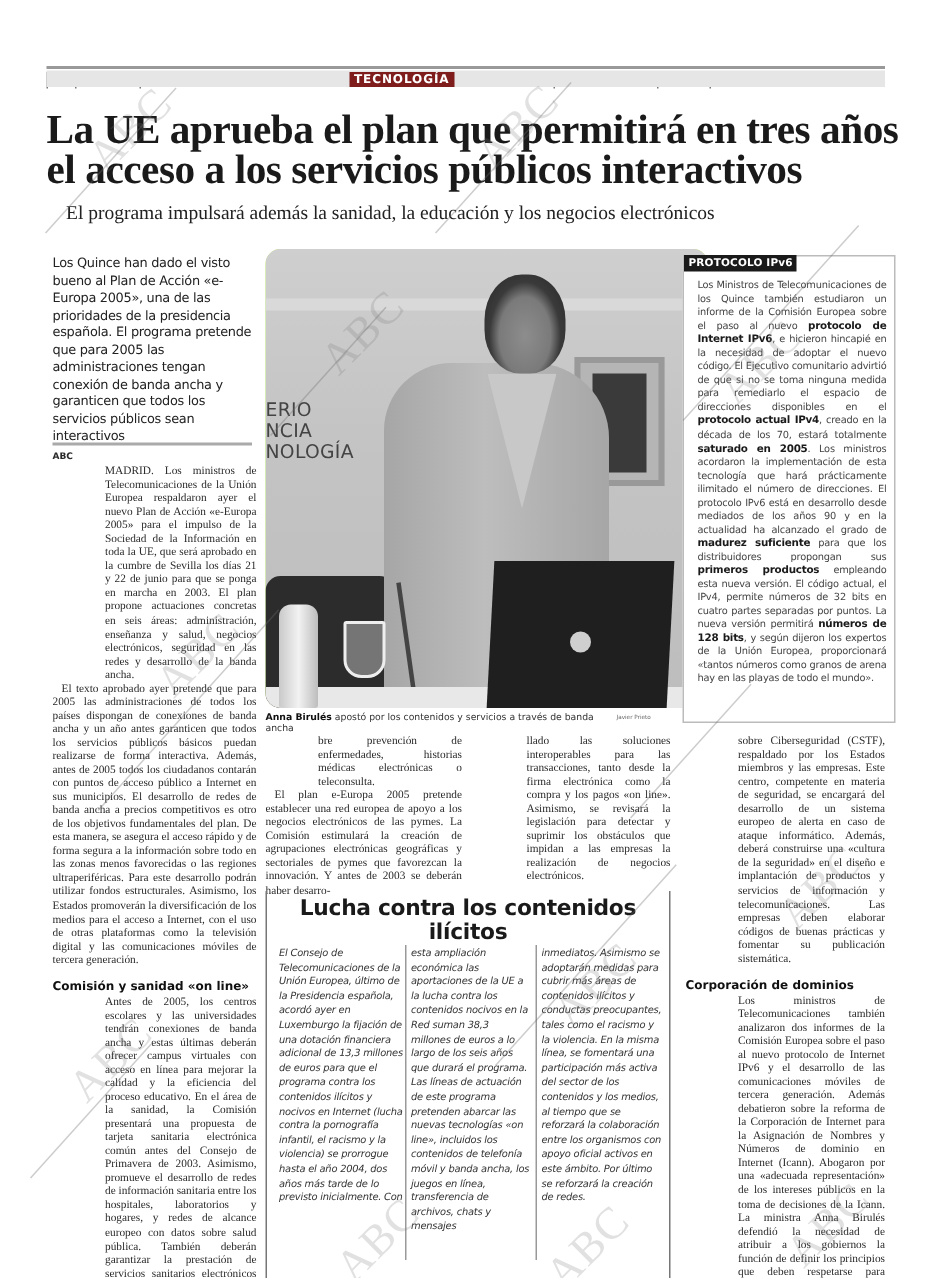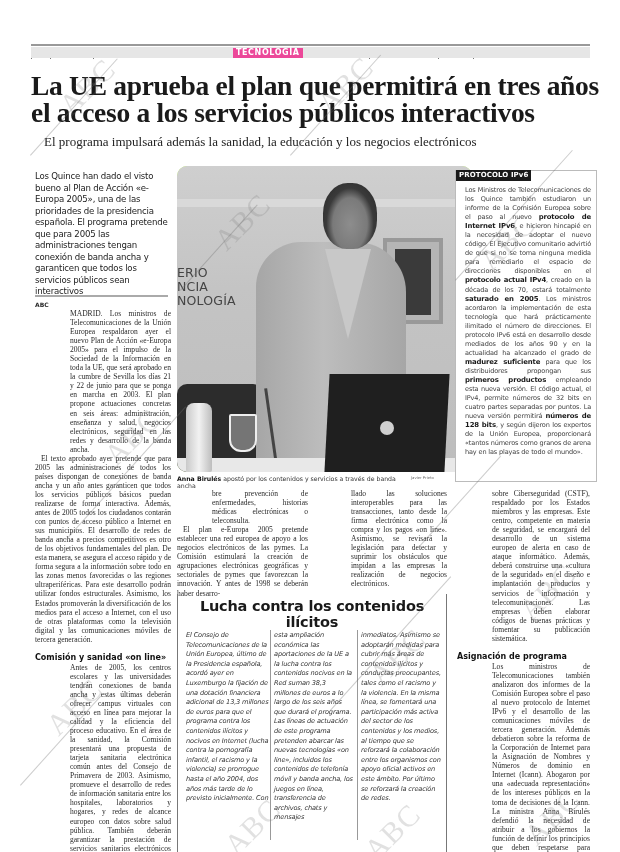--- a/index.html
+++ b/index.html
@@ -8,21 +8,21 @@
 
   
   .folio { position: absolute; left: 31px; top: 48px; width: 443px; height: 12px; font-family: "Liberation Sans", sans-serif; font-size: 9px; color: #333; text-align: right; }
   .folio .bar { position: absolute; top: 0; width: 1px; height: 11px; background: #777; }
   .folio .pg { position: absolute; left: 5px; top: 0; font-weight: bold; }
   .folio .sec { position: absolute; left: 24px; top: 0; }
   .folio .date { position: absolute; right: 42px; top: 2px; font-size: 5.5px; color: #555; letter-spacing: 0.1px; }
   .folio .brand { position: absolute; right: 6px; top: 0; font-family: "Liberation Serif", serif; font-weight: bold; font-size: 10px; }
   .rule-top { position: absolute; left: 31px; top: 44px; width: 559px; height: 2px; background: #999; }
   .section-band { position: absolute; left: 31px; top: 47px; width: 559px; height: 11px; background: #e6e6e6; }
-  .section-tag { position: absolute; left: 233px; top: 48px; height: 10px; padding: 0 3px; background: #ec4899; color: #fff; font-family: "DejaVu Sans", sans-serif; font-weight: bold; font-size: 8px; line-height: 10px; letter-spacing: 0.6px; }
+  .section-tag { position: absolute; left: 233px; top: 48px; height: 10px; padding: 0 3px; background: #7f1d1d; color: #fff; font-family: "DejaVu Sans", sans-serif; font-weight: bold; font-size: 8px; line-height: 10px; letter-spacing: 0.6px; }
 
   .headline { position: absolute; left: 31px; top: 72px; width: 570px; font-family: "Liberation Serif", serif; font-size: 27.5px; line-height: 27px; color: #1a1a1a; letter-spacing: -0.3px; }
   .subhead { position: absolute; left: 44px; top: 134px; width: 570px; font-family: "Liberation Serif", serif; font-size: 13px; color: #222; }
 
   
   .lead { position: absolute; left: 35px; top: 171px; width: 135px; font-family: "DejaVu Sans", sans-serif; font-size: 8.6px; line-height: 11.5px; color: #222; letter-spacing: -0.2px; }
   .lead-rule { position: absolute; left: 35px; top: 295px; width: 133px; height: 2px; background: #aaa; }
 
   .body { font-family: "Liberation Serif", serif; font-size: 7.55px; line-height: 9.05px; color: #2a2a2a; text-align: justify; hyphens: manual; }
   .body p { text-indent: 6px; }
@@ -130,33 +130,33 @@
   <div class="bottle"></div>
   <div class="glass"></div>
   <div class="laptop"></div>
   <div class="apple"></div>
 </div>
 <div class="caption"><b>Anna Birulés</b><span> apostó por los contenidos y servicios a través de banda ancha</span></div>
 <div class="credit">Javier Prieto</div>
 
 <div class="col2 body">
   <p class="noindent">bre prevención de enfermedades, historias médicas electrónicas o teleconsulta.</p>
-  <p>El plan e-Europa 2005 pretende establecer una red europea de apoyo a los negocios electrónicos de las pymes. La Comisión estimulará la creación de agrupaciones electrónicas geográficas y sectoriales de pymes que favorezcan la innovación. Y antes de 1998 se deberán haber desarro-</p>
+  <p>El plan e-Europa 2005 pretende establecer una red europea de apoyo a los negocios electrónicos de las pymes. La Comisión estimulará la creación de agrupaciones electrónicas geográficas y sectoriales de pymes que favorezcan la innovación. Y antes de 2003 se deberán haber desarro-</p>
 </div>
 <div class="col3 body">
   <p class="noindent">llado las soluciones interoperables para las transacciones, tanto desde la firma electrónica como la compra y los pagos «on line». Asimismo, se revisará la legislación para detectar y suprimir los obstáculos que impidan a las empresas la realización de negocios electrónicos.</p>
 </div>
 
 <div class="sidebox"></div>
 <div class="sidebox-tag">PROTOCOLO IPv6</div>
 <div class="sidebox-text" id="sidebox-text"><span>Los Ministros de Telecomunicaciones de los Quince también estudiaron un informe de la Comisión Europea sobre el paso al nuevo </span><b>protocolo de Internet IPv6</b><span>, e hicieron hincapié en la necesidad de adoptar el nuevo código. El Ejecutivo comunitario advirtió de que si no se toma ninguna medida para remediarlo el espacio de direcciones disponibles en el </span><b>protocolo actual IPv4</b><span>, creado en la década de los 70, estará totalmente </span><b>saturado en 2005</b><span>. Los ministros acordaron la implementación de esta tecnología que hará prácticamente ilimitado el número de direcciones. El protocolo IPv6 está en desarrollo desde mediados de los años 90 y en la actualidad ha alcanzado el grado de </span><b>madurez suficiente</b><span> para que los distribuidores propongan sus </span><b>primeros productos</b><span> empleando esta nueva versión. El código actual, el IPv4, permite números de 32 bits en cuatro partes separadas por puntos. La nueva versión permitirá </span><b>números de 128 bits</b><span>, y según dijeron los expertos de la Unión Europea, proporcionará «tantos números como granos de arena hay en las playas de todo el mundo».</span></div>
 
 <div class="col4 body">
   <p class="noindent">sobre Ciberseguridad (CSTF), respaldado por los Estados miembros y las empresas. Este centro, competente en materia de seguridad, se encargará del desarrollo de un sistema europeo de alerta en caso de ataque informático. Además, deberá construirse una «cultura de la seguridad» en el diseño e implantación de productos y servicios de información y telecomunicaciones. Las empresas deben elaborar códigos de buenas prácticas y fomentar su publicación sistemática.</p>
-  <div class="subtitle">Asignación de programa</div>
+  <div class="subtitle">Corporación de dominios</div>
   <p class="noindent">Los ministros de Telecomunicaciones también analizaron dos informes de la Comisión Europea sobre el paso al nuevo protocolo de Internet IPv6 y el desarrollo de las comunicaciones móviles de tercera generación. Además debatieron sobre la reforma de la Corporación de Internet para la Asignación de Nombres y Números de dominio en Internet (Icann). Abogaron por una «adecuada representación» de los intereses públicos en la toma de decisiones de la Icann. La ministra Anna Birulés defendió la necesidad de atribuir a los gobiernos la función de definir los principios que deben respetarse para mejorar la representación y la defensa de los intereses generales en los asuntos relacionados con la gestión internacional de Internet.</p>
 </div>
 
 <div class="box-rule-l"></div>
 <div class="box-rule-r"></div>
 <div class="box-title">Lucha contra los contenidos ilícitos</div>
 <div class="box-col bc1">El Consejo de Telecomunicaciones de la Unión Europea, último de la Presidencia española, acordó ayer en Luxemburgo la fijación de una dotación financiera adicional de 13,3 millones de euros para que el programa contra los contenidos ilícitos y nocivos en Internet (lucha contra la pornografía infantil, el racismo y la violencia) se prorrogue hasta el año 2004, dos años más tarde de lo previsto inicialmente. Con</div>
 <div class="bsep" style="left:270px"></div>
 <div class="box-col bc2">
   <div>esta ampliación económica las aportaciones de la UE a la lucha contra los contenidos nocivos en la Red suman 38,3 millones de euros a lo largo de los seis años que durará el programa.</div>

